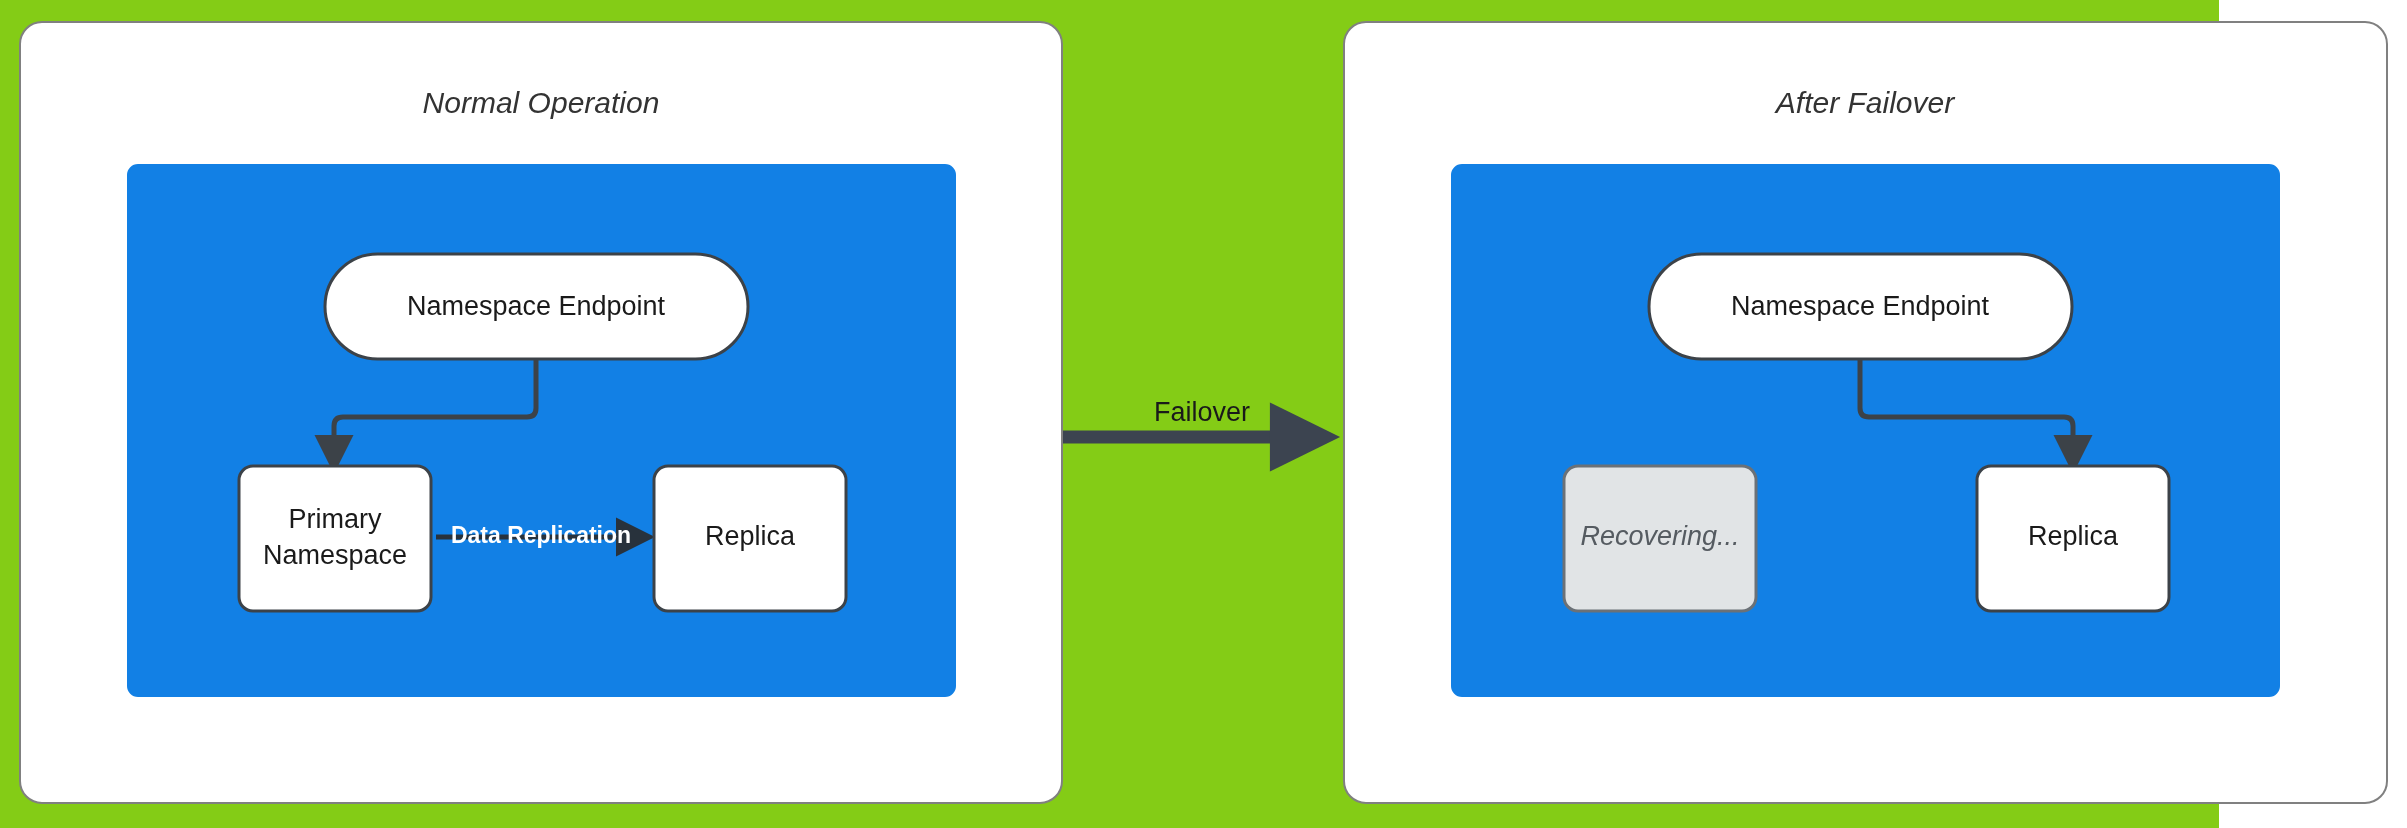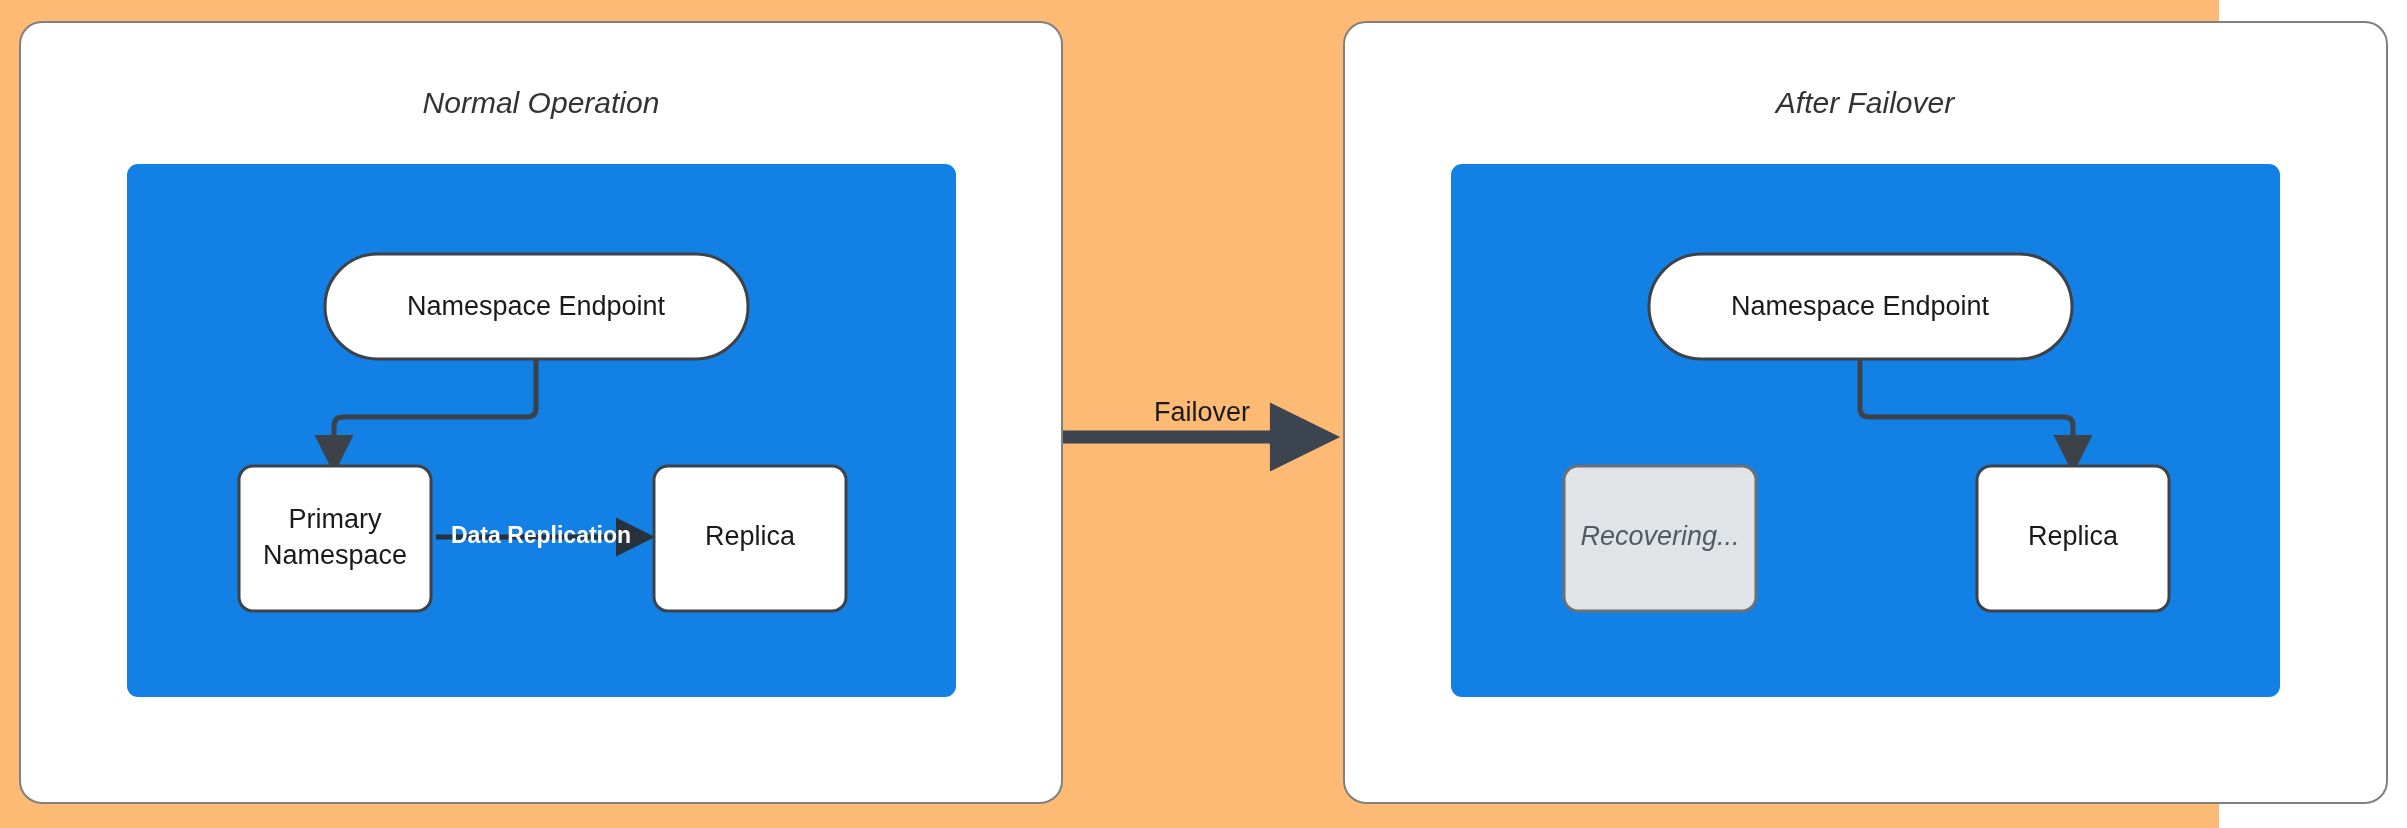--- a/index.html
+++ b/index.html
@@ -1,20 +1,20 @@
 <!DOCTYPE html>
 <html><head>
 <meta charset="utf-8">
 <style>
   html,body{margin:0;padding:0;background:#ffffff;}
   body{
     width:2407px;height:828px;overflow:hidden;
     font-family:"Liberation Sans","DejaVu Sans",sans-serif;
   }
-  #stage{position:relative;width:2219px;height:828px;background:#fdba74;}
+  #stage{position:relative;width:2219px;height:828px;background:#84cc16;}
   svg#diagram{position:absolute;left:0;top:0;width:2407px;height:828px;display:block;}
 
   .panel-rect{fill:#ffffff;stroke:#808080;stroke-width:2;}
   .zone-rect{fill:#1280e5;stroke:#1280e5;stroke-width:2;}
   .node-rect{fill:#ffffff;stroke:#3c4248;stroke-width:3;}
   .node-rect.muted{fill:#e1e4e6;stroke:#6b7177;}
   .pill-rect{fill:#ffffff;stroke:#3c4248;stroke-width:3;}
   .connector{fill:none;stroke:#3c4248;stroke-width:5;stroke-linecap:butt;stroke-linejoin:round;}
   .repl-line{fill:none;stroke:#28323c;stroke-width:5;}
   .failover-line{fill:none;stroke:#3c4450;stroke-width:13;}

